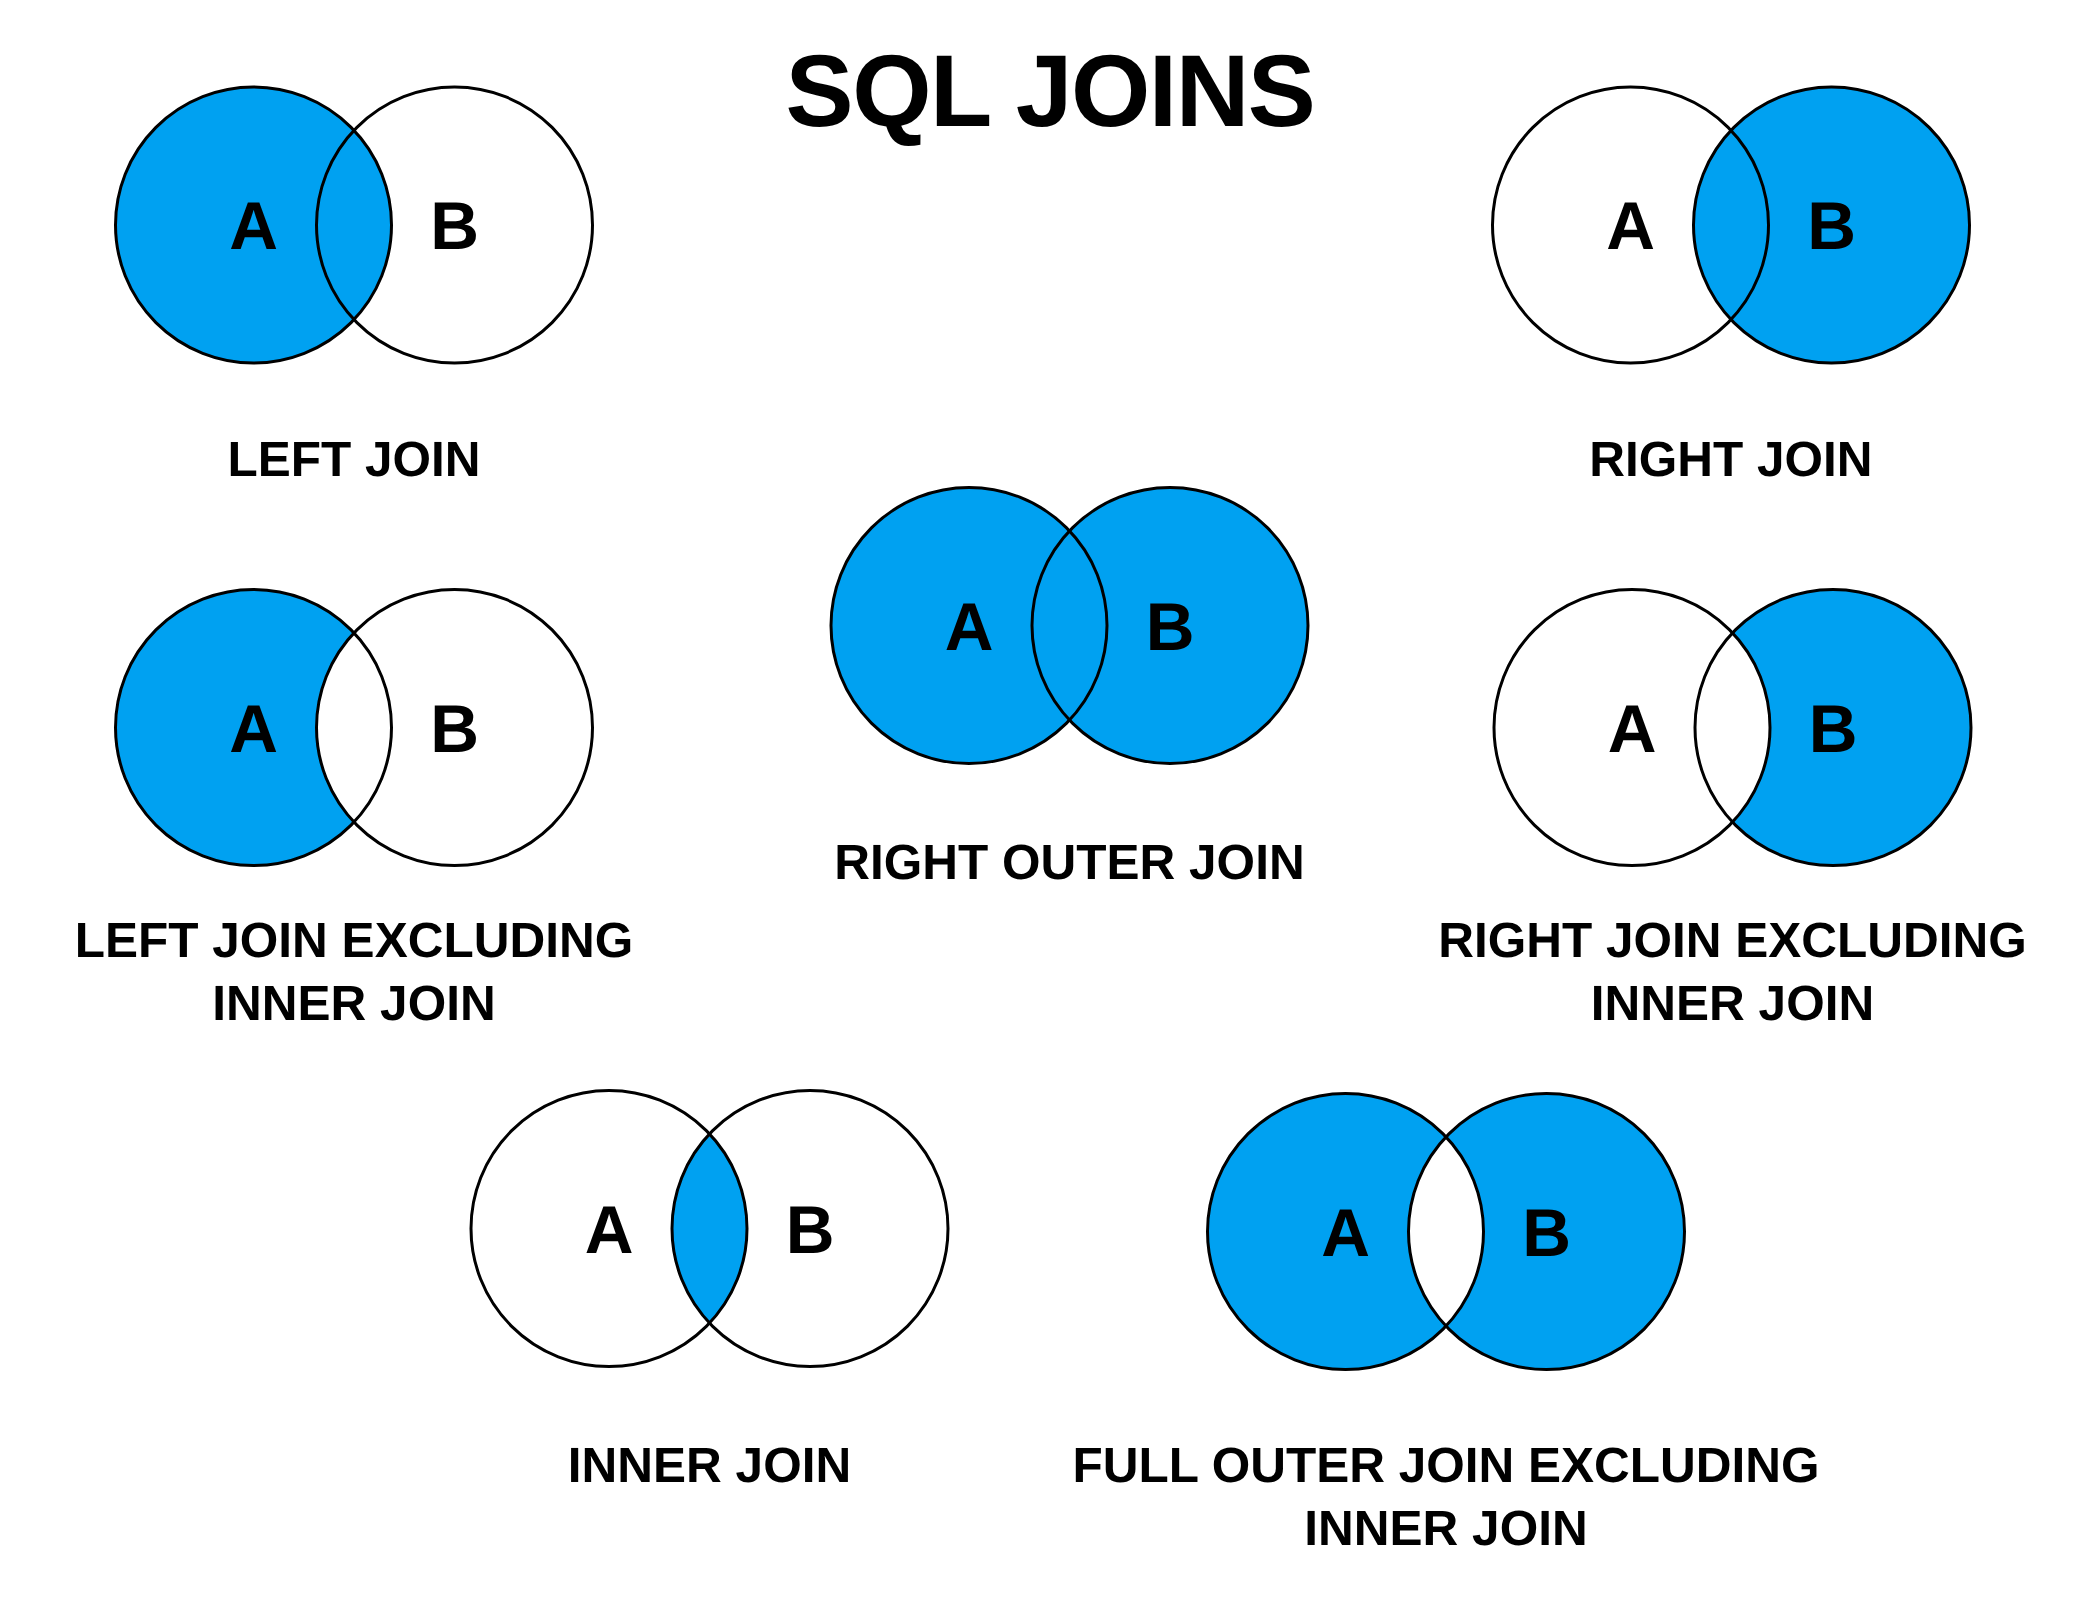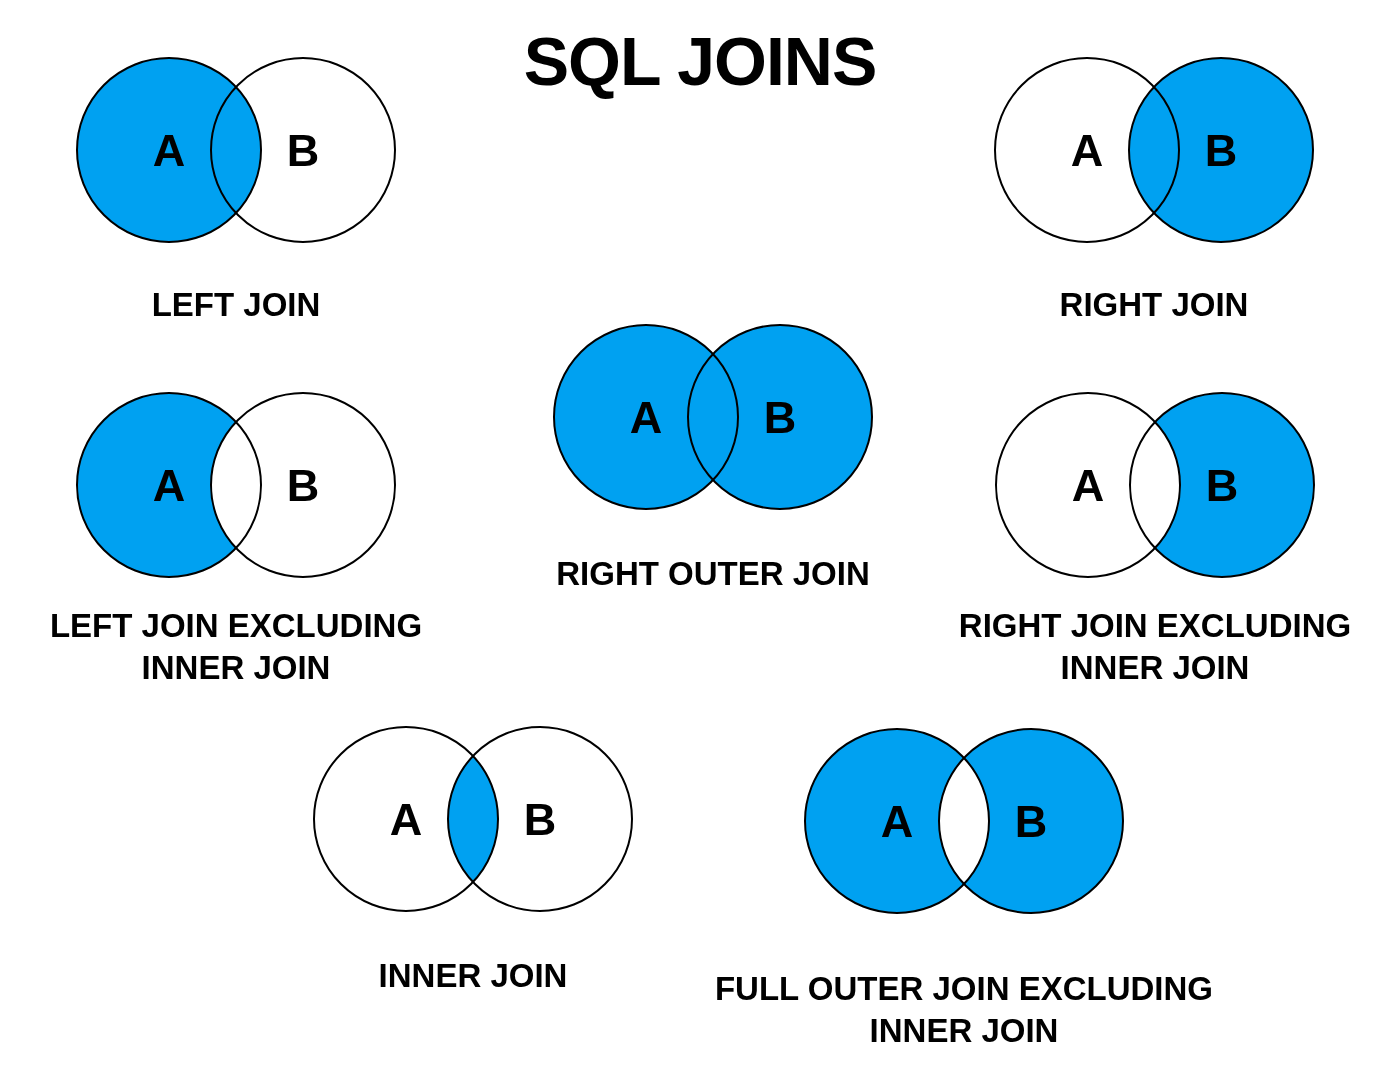--- a/index.html
+++ b/index.html
@@ -39,21 +39,21 @@
   .c1{left:894px; top:52px;}
   .c2{left:-24px; top:387px;}
   .c3{left:453px; top:319px;}
   .c4{left:895px; top:387px;}
   .c5{left:213px; top:721px;}
   .c6{left:704px; top:723px;}
   .c0 .caption,.c1 .caption{margin-top:32px;}
   .c2 .caption,.c4 .caption{margin-top:18px;}
   .c3 .caption{margin-top:34px;}
   .c5 .caption{margin-top:34px;}
-  .c6 .caption{margin-top:45px;}
+  .c6 .caption{margin-top:32px;}
   .set-label{
     font-family:"Liberation Sans", sans-serif;
     font-size:45px;
     font-weight:700;
     fill:#000;
   }
 </style>
 </head>
 <body>
 

